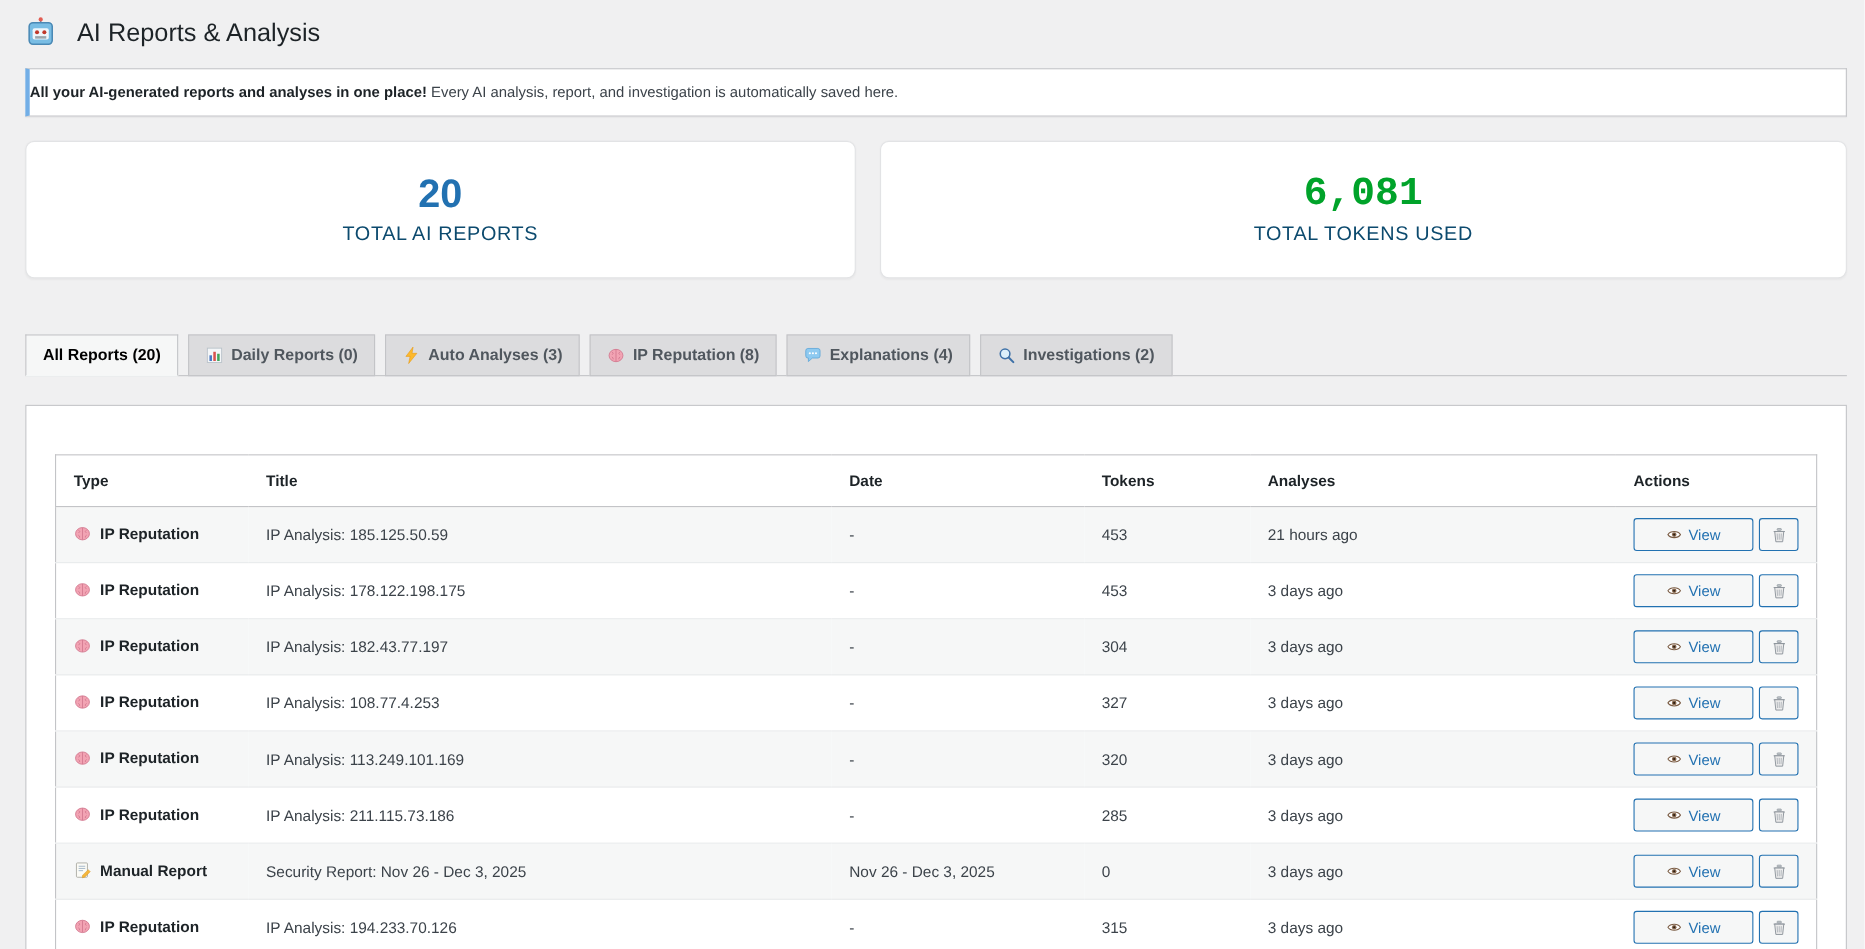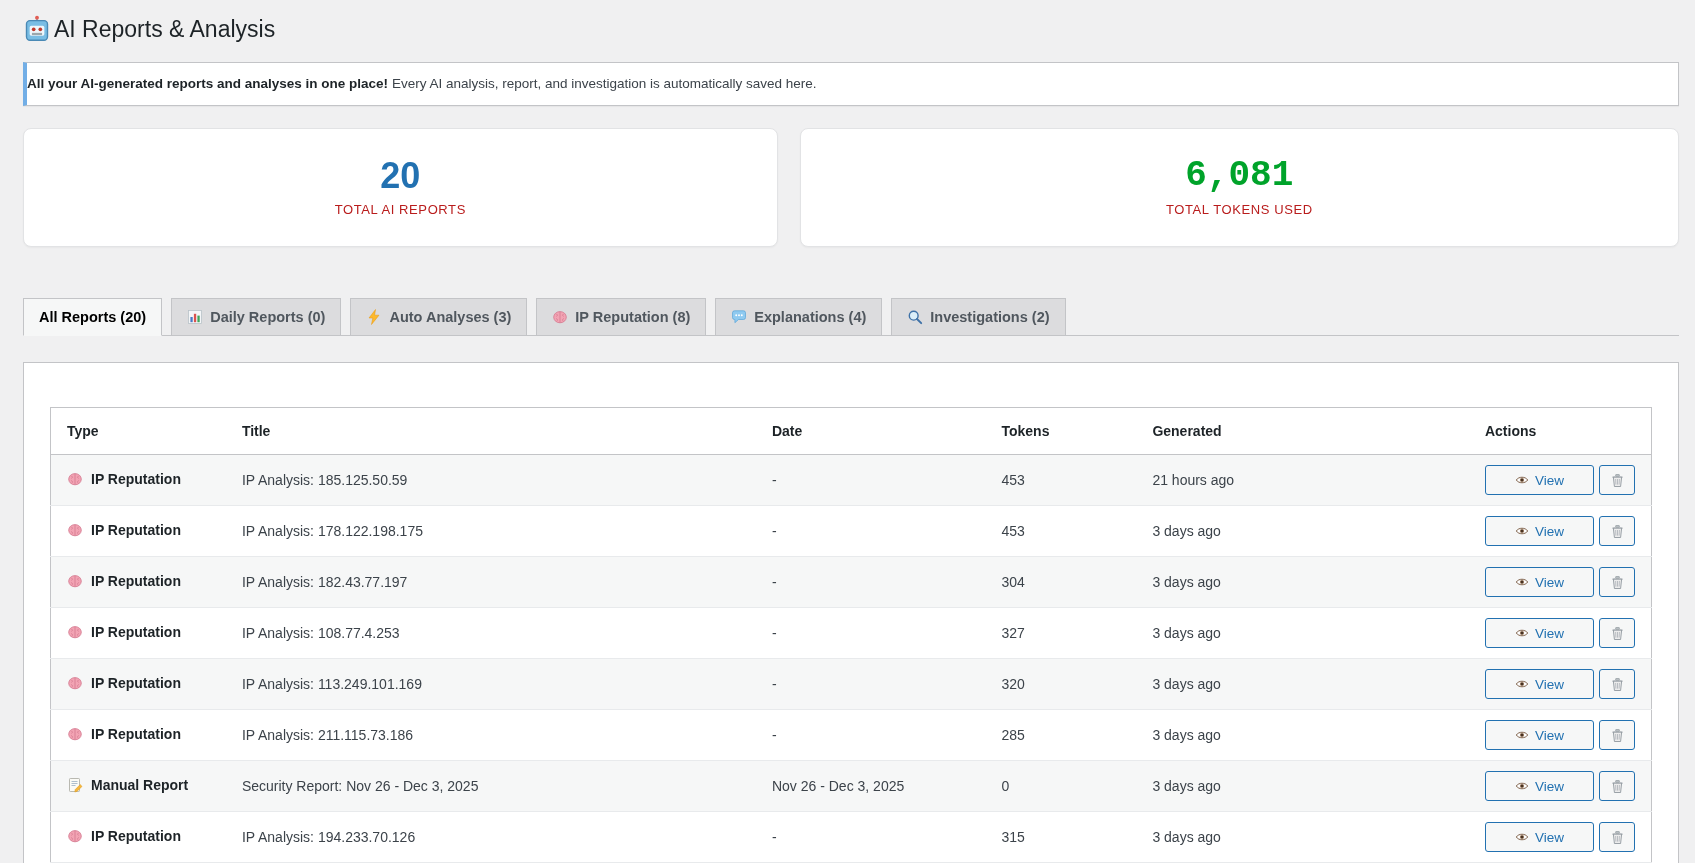--- a/index.html
+++ b/index.html
@@ -6,21 +6,21 @@
   html, body { margin: 0; padding: 0; }
   body {
     width: 1695px; height: 863px; overflow: hidden;
     background: #f0f0f1; color: #1d2327;
     font-family: "Liberation Sans", "DejaVu Sans", sans-serif;
   }
   .wrap { padding: 0 16px 0 23px; }
 
   
   .page-title {
-    display: flex; align-items: center; gap: 3px;
+    display: flex; align-items: center; gap: 19px;
     margin: 0; padding: 14px 0 0; font-size: 23px; font-weight: 400; line-height: 30px; text-align: center;
   }
   .icon { display: inline-flex; align-items: center; justify-content: center; flex: 0 0 auto; }
   .icon svg { display: block; }
 
   
   .notice {
     margin-top: 18px; background: #fff;
     border: 1px solid #c3c4c7; border-left: 4px solid #72aee6;
     box-shadow: 0 1px 1px rgba(0,0,0,.04);
@@ -35,21 +35,21 @@
     background: #fff; border: 1px solid #e2e3e5; border-radius: 8px;
     box-shadow: 0 1px 2px rgba(0,0,0,.04);
     text-align: center; padding: 25px 10px 29px;
   }
   .stat-card.c1 { flex: 752 752 0; }
   .stat-card.c2 { flex: 880 880 0; }
   .stat-number { font-size: 36px; font-weight: bold; line-height: 1.2; }
   .stat-number.blue { color: #2271b1; }
   .stat-number.green { color: #00a32a; font-family: Liberation Mono, monospace; }
   .stat-label {
-    margin-top: 5px; font-size: 13px; color: #b91c1c;
+    margin-top: 5px; font-size: 18px; color: #0c4a6e;
     text-transform: uppercase; letter-spacing: .6px;
   }
 
   
   .tabs {
     display: flex; gap: 9px; align-items: flex-end;
     margin-top: 51px; border-bottom: 1px solid #c3c4c7; padding-bottom: 0;
   }
   .tab {
     display: inline-flex; align-items: center; gap: 7px;
@@ -190,21 +190,21 @@
         <col class="w-tokens">
           <col class="w-gen">
           <col class="w-actions">
       </colgroup>
       <thead>
           <tr id="thead-row">
             <th>Type</th>
             <th>Title</th>
             <th>Date</th>
             <th>Tokens</th>
-            <th>Generated</th>
+            <th>Analyses</th>
             <th>Actions</th>
           </tr>
         </thead>
       <tbody id="tbody">
           <tr>
             <td class="col-type"><span class="type-cell">
                 <span class="icon">
                   <svg viewBox="0 0 16 16" width="16" height="16">
                     <ellipse cx="8" cy="8.2" rx="6.3" ry="5.6" fill="#f2a3b3" stroke="#d3798f" stroke-width="0.8"></ellipse>
                     <path d="M8 2.8 v10.8 M4.5 5 q2 1 0 2.5 M11.5 5 q-2 1 0 2.5 M4.2 9.5 q1.6 0.6 1.2 2.2 M11.8 9.5 q-1.6 0.6 -1.2 2.2" fill="none" stroke="#d3798f" stroke-width="0.8"></path>

